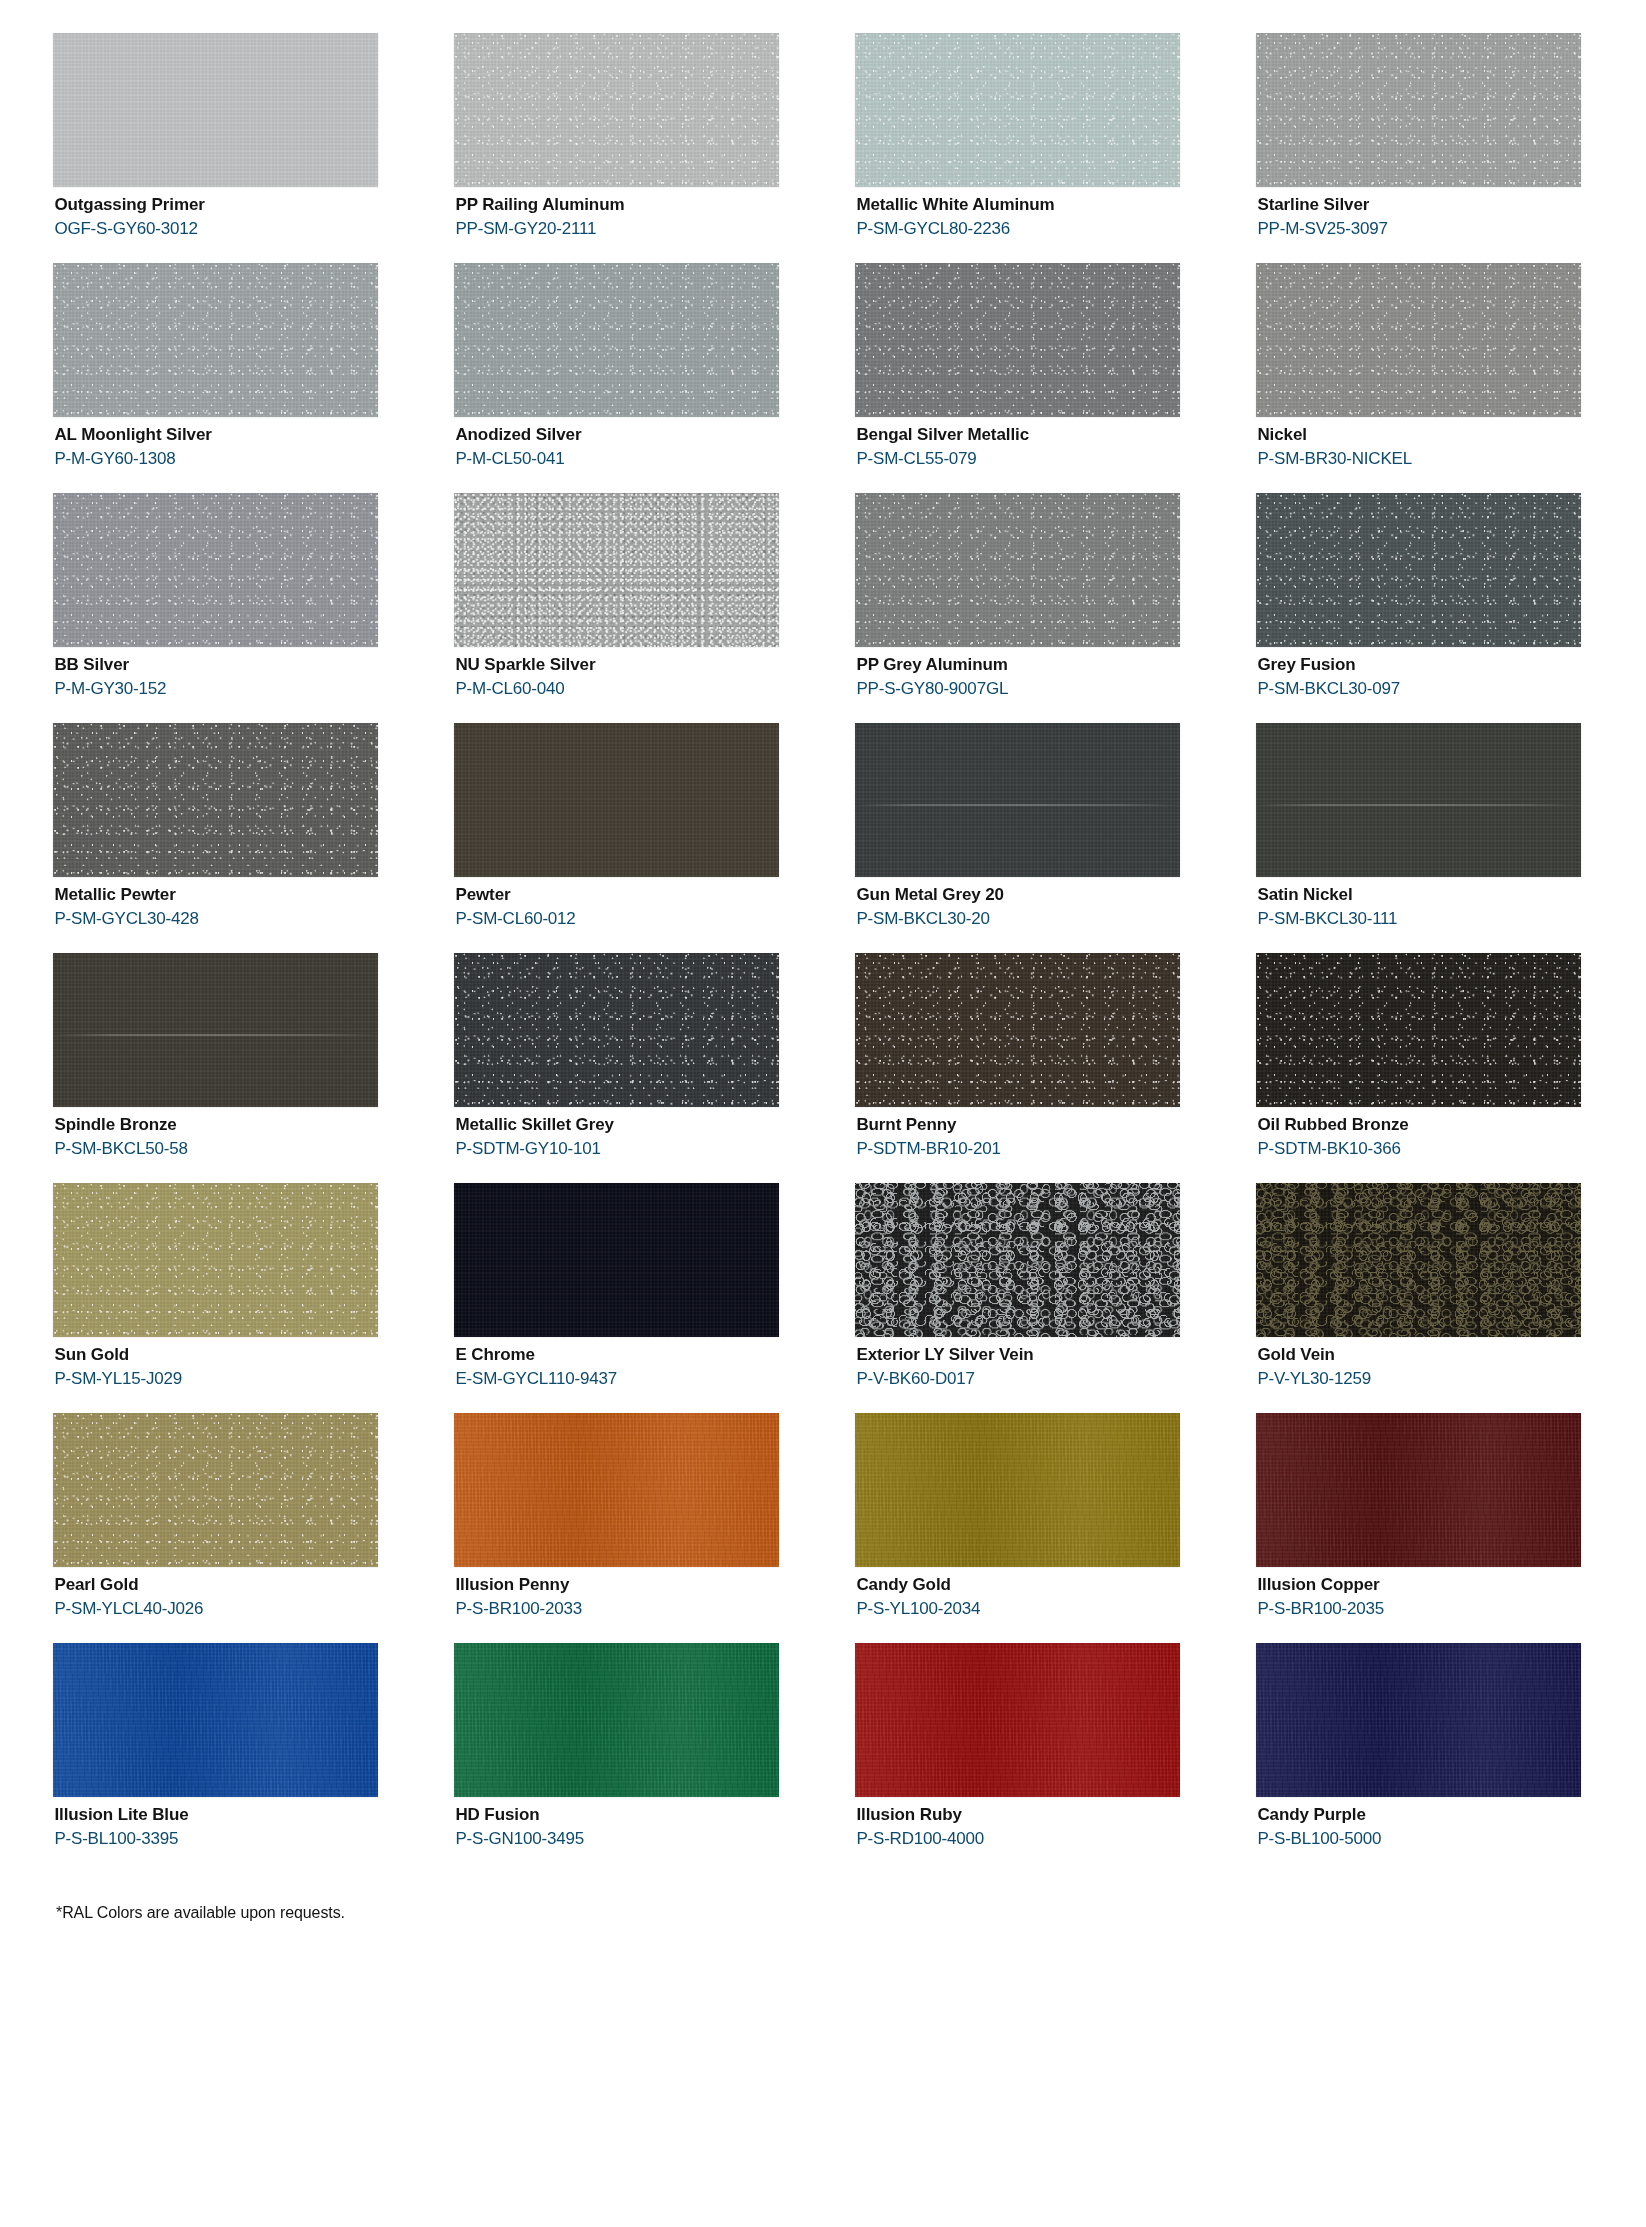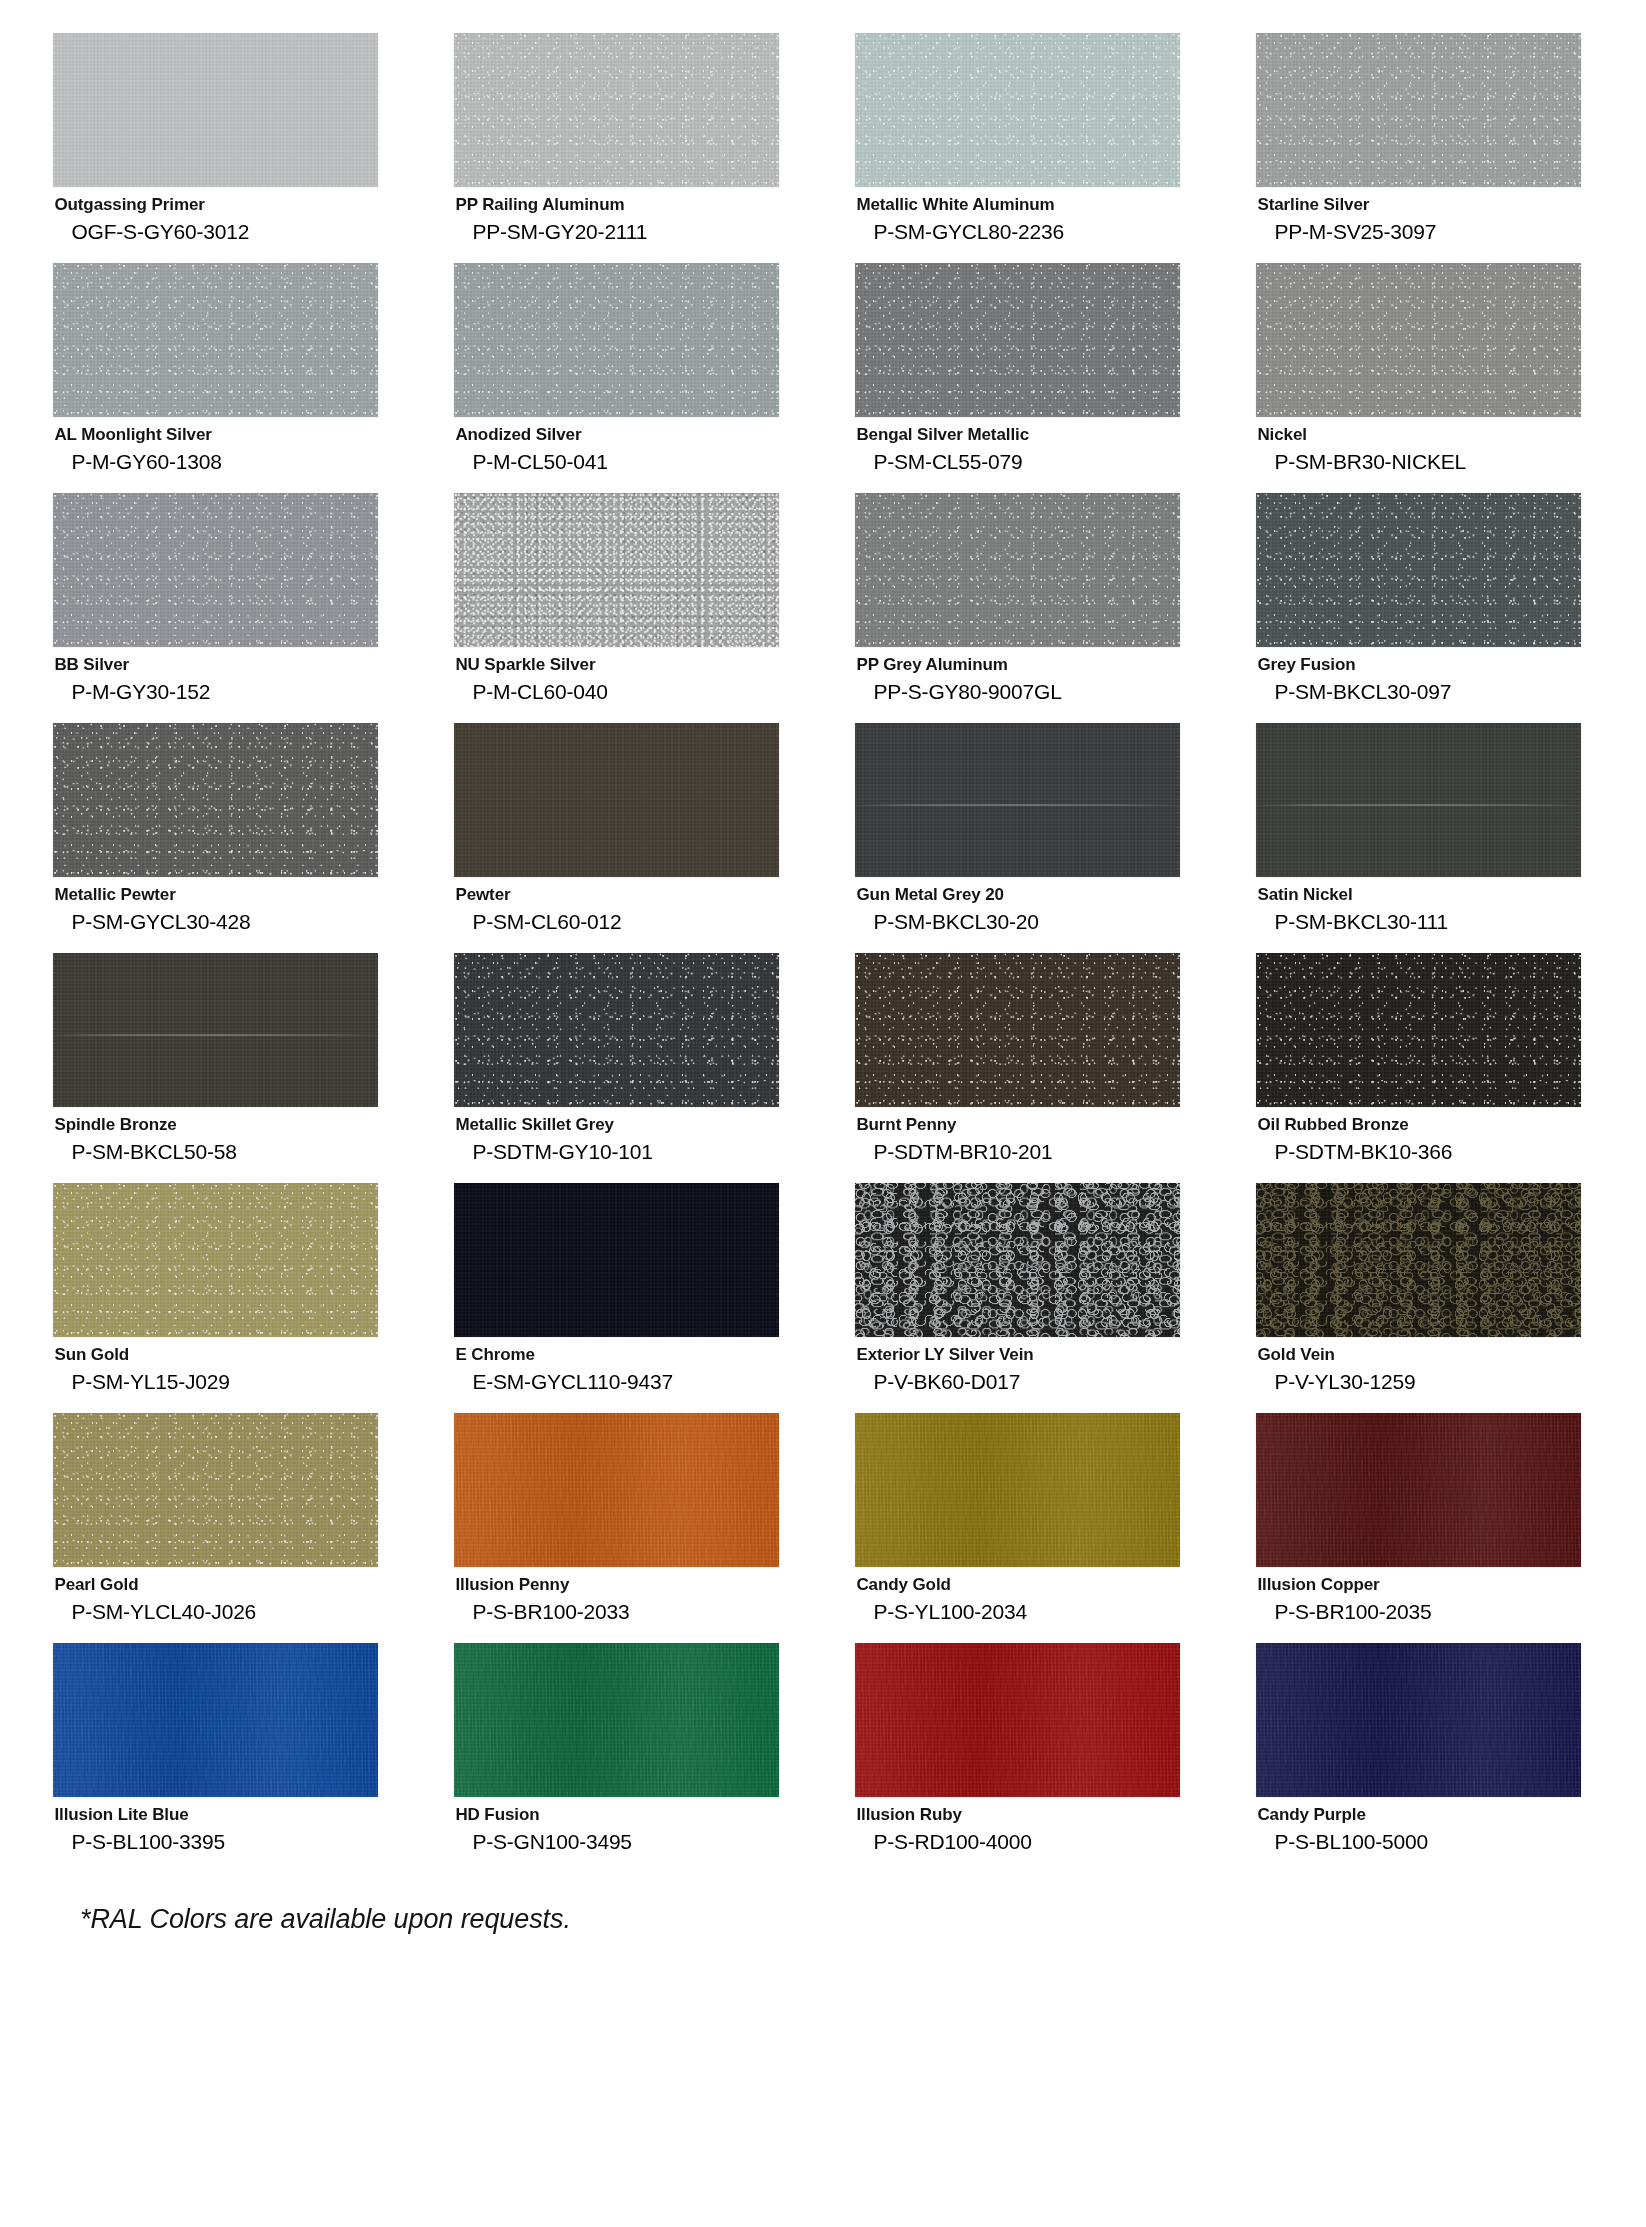--- a/index.html
+++ b/index.html
@@ -149,37 +149,35 @@
   }
   .swatch-name {
     font-size: 17px;
     font-weight: bold;
     line-height: 1.18;
     letter-spacing: -0.1px;
     color: #141414;
     white-space: nowrap;
   }
   .swatch-code {
-    font-size: 21px;
+    font-size: 17px;
     font-weight: normal;
     line-height: 1.2;
     letter-spacing: -0.2px;
-    color: #000000;
+    color: #0c4a6e;
     padding-top: 3.4px;
     white-space: nowrap;
-    margin-left: 17px;
   }
 
   .chart-footnote {
-    font-size: 27px;
+    font-size: 16px;
     color: #141414;
-    padding-left: 80px;
+    padding-left: 56px;
     padding-top: 31px;
     letter-spacing: -0.1px;
-    font-style: italic;
   }
 </style>
 </head>
 <body>
 
 <div id="chart-sheet">
   <div class="swatch-grid">
       <div class="swatch-cell">
         <div class="swatch-chip" style="background: rgb(194, 195, 196);"></div>
         <div class="swatch-meta">

